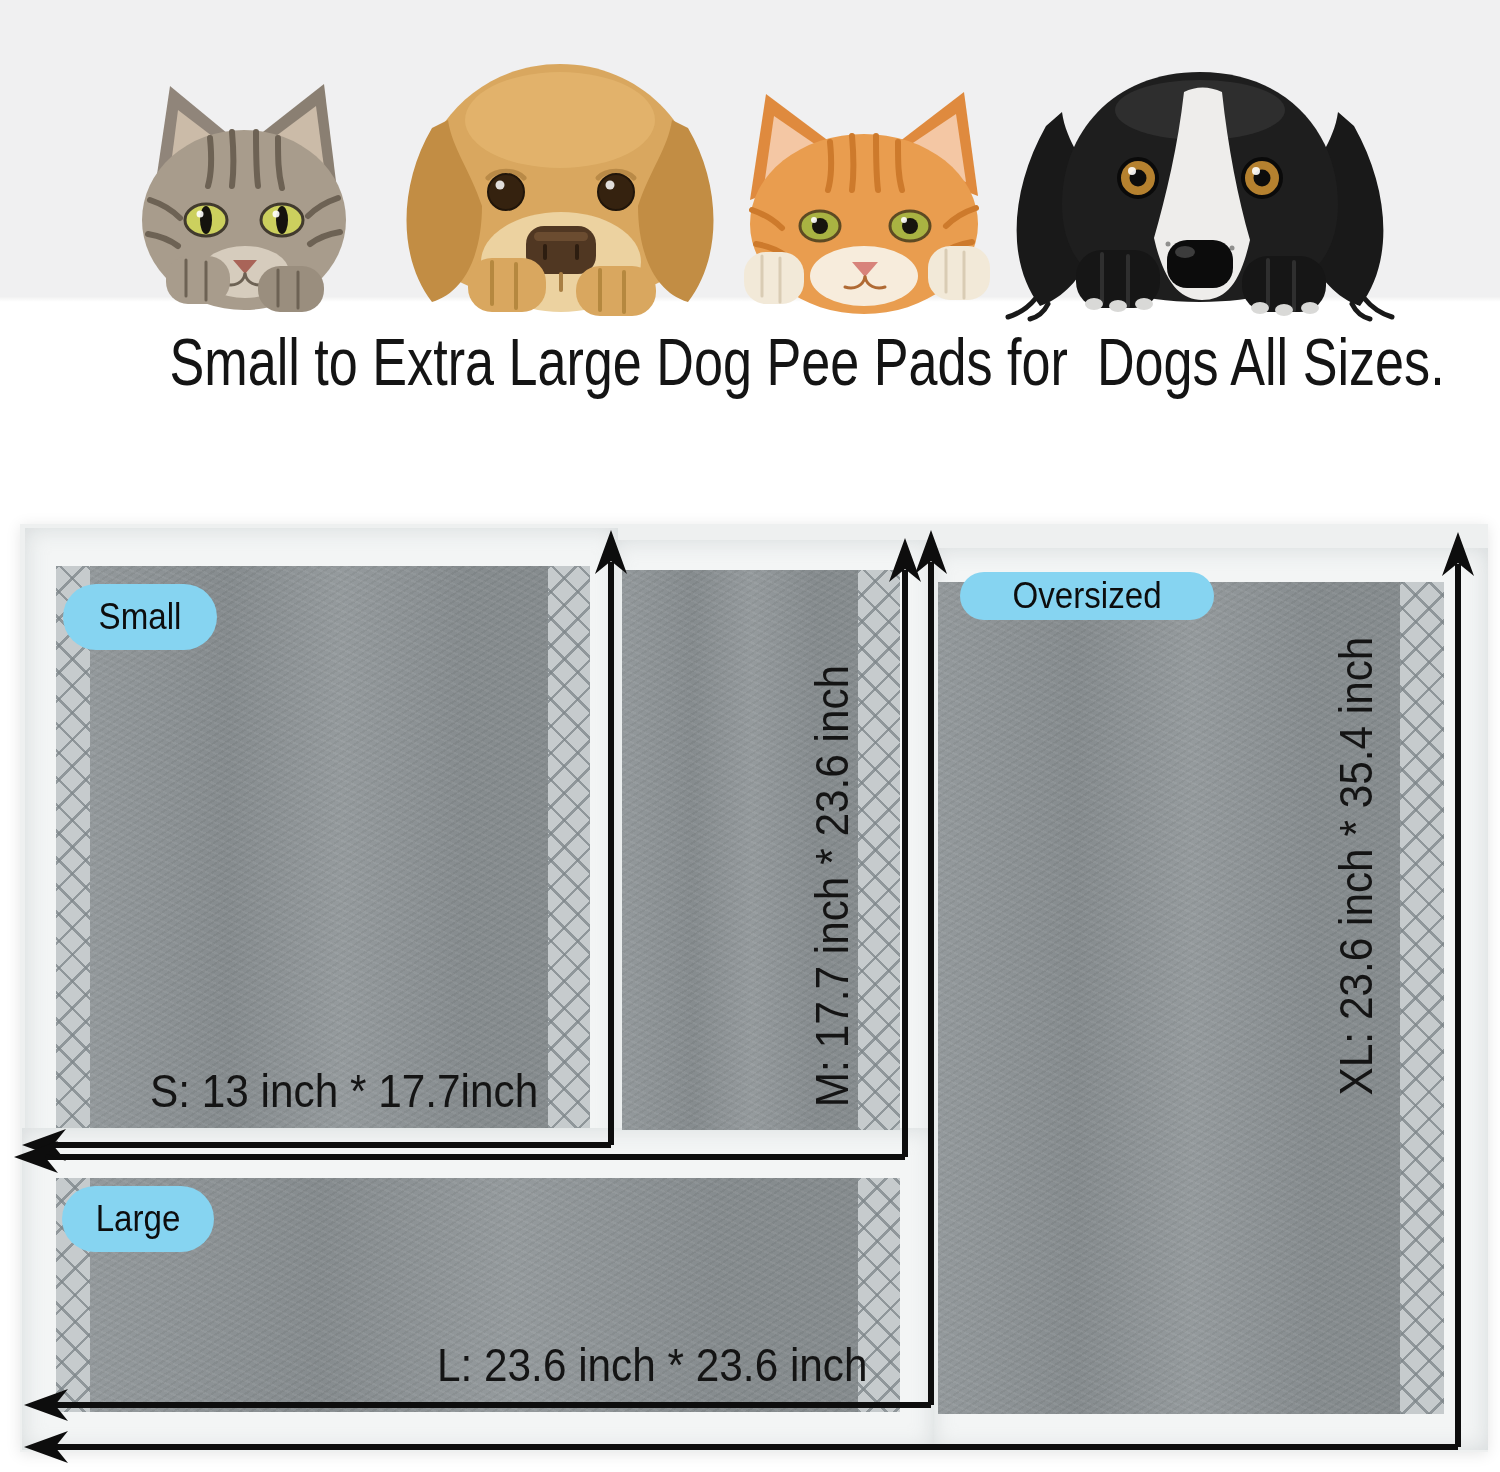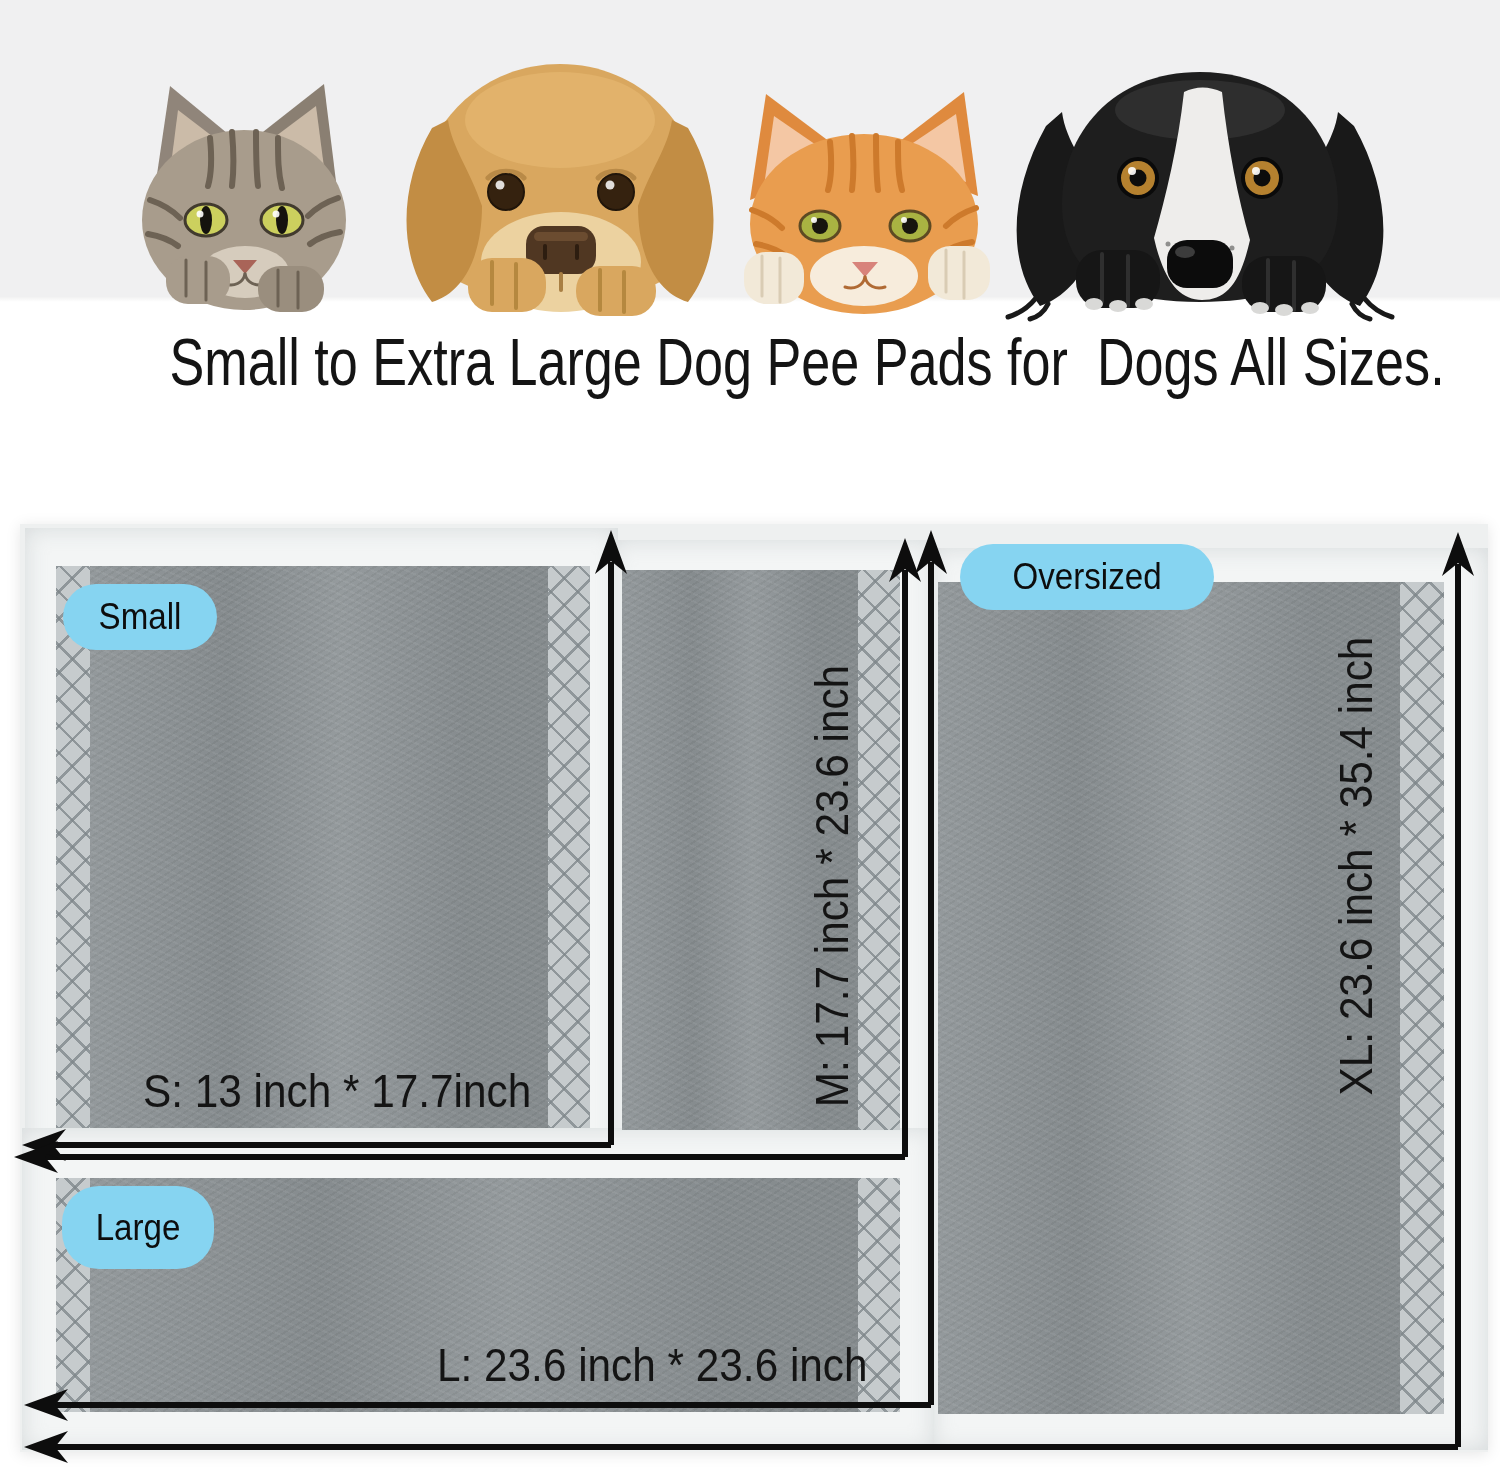--- a/index.html
+++ b/index.html
@@ -234,28 +234,28 @@
   <div class="interior" style="left:938px;top:582px;width:462px;height:832px;"></div>
   <div class="hatch" style="left:1400px;top:582px;width:44px;height:832px;"></div>
 
   <div class="interior" style="left:90px;top:1178px;width:768px;height:234px;"></div>
   <div class="hatch" style="left:56px;top:1178px;width:34px;height:234px;"></div>
   <div class="hatch" style="left:858px;top:1178px;width:42px;height:234px;"></div>
 
   <div class="size-pill" style="left:63px;top:584px;width:154px;height:66px;">
     <span>Small</span>
   </div>
-  <div class="size-pill" style="left:960px;top:544px;width:254px;height:66px;">
+  <div class="size-pill" style="left:960px;top:572px;width:254px;height:48px;">
     <span>Oversized</span>
   </div>
-  <div class="size-pill" style="left:62px;top:1186px;width:152px;height:83px;">
+  <div class="size-pill" style="left:62px;top:1186px;width:152px;height:66px;">
     <span>Large</span>
   </div>
 
-  <div class="dim" style="left:143px;top:1064px;">
+  <div class="dim" style="left:150px;top:1064px;">
     <span>S: 13 inch * 17.7inch</span>
   </div>
   <div class="dim" style="left:437px;top:1338px;">
     <span>L: 23.6 inch * 23.6 inch</span>
   </div>
   <div class="dim vert" style="left:832px;top:886px;">
     <span>M: 17.7 inch * 23.6 inch</span>
   </div>
   <div class="dim vert" style="left:1356px;top:866px;">
     <span>XL: 23.6 inch * 35.4 inch</span>

